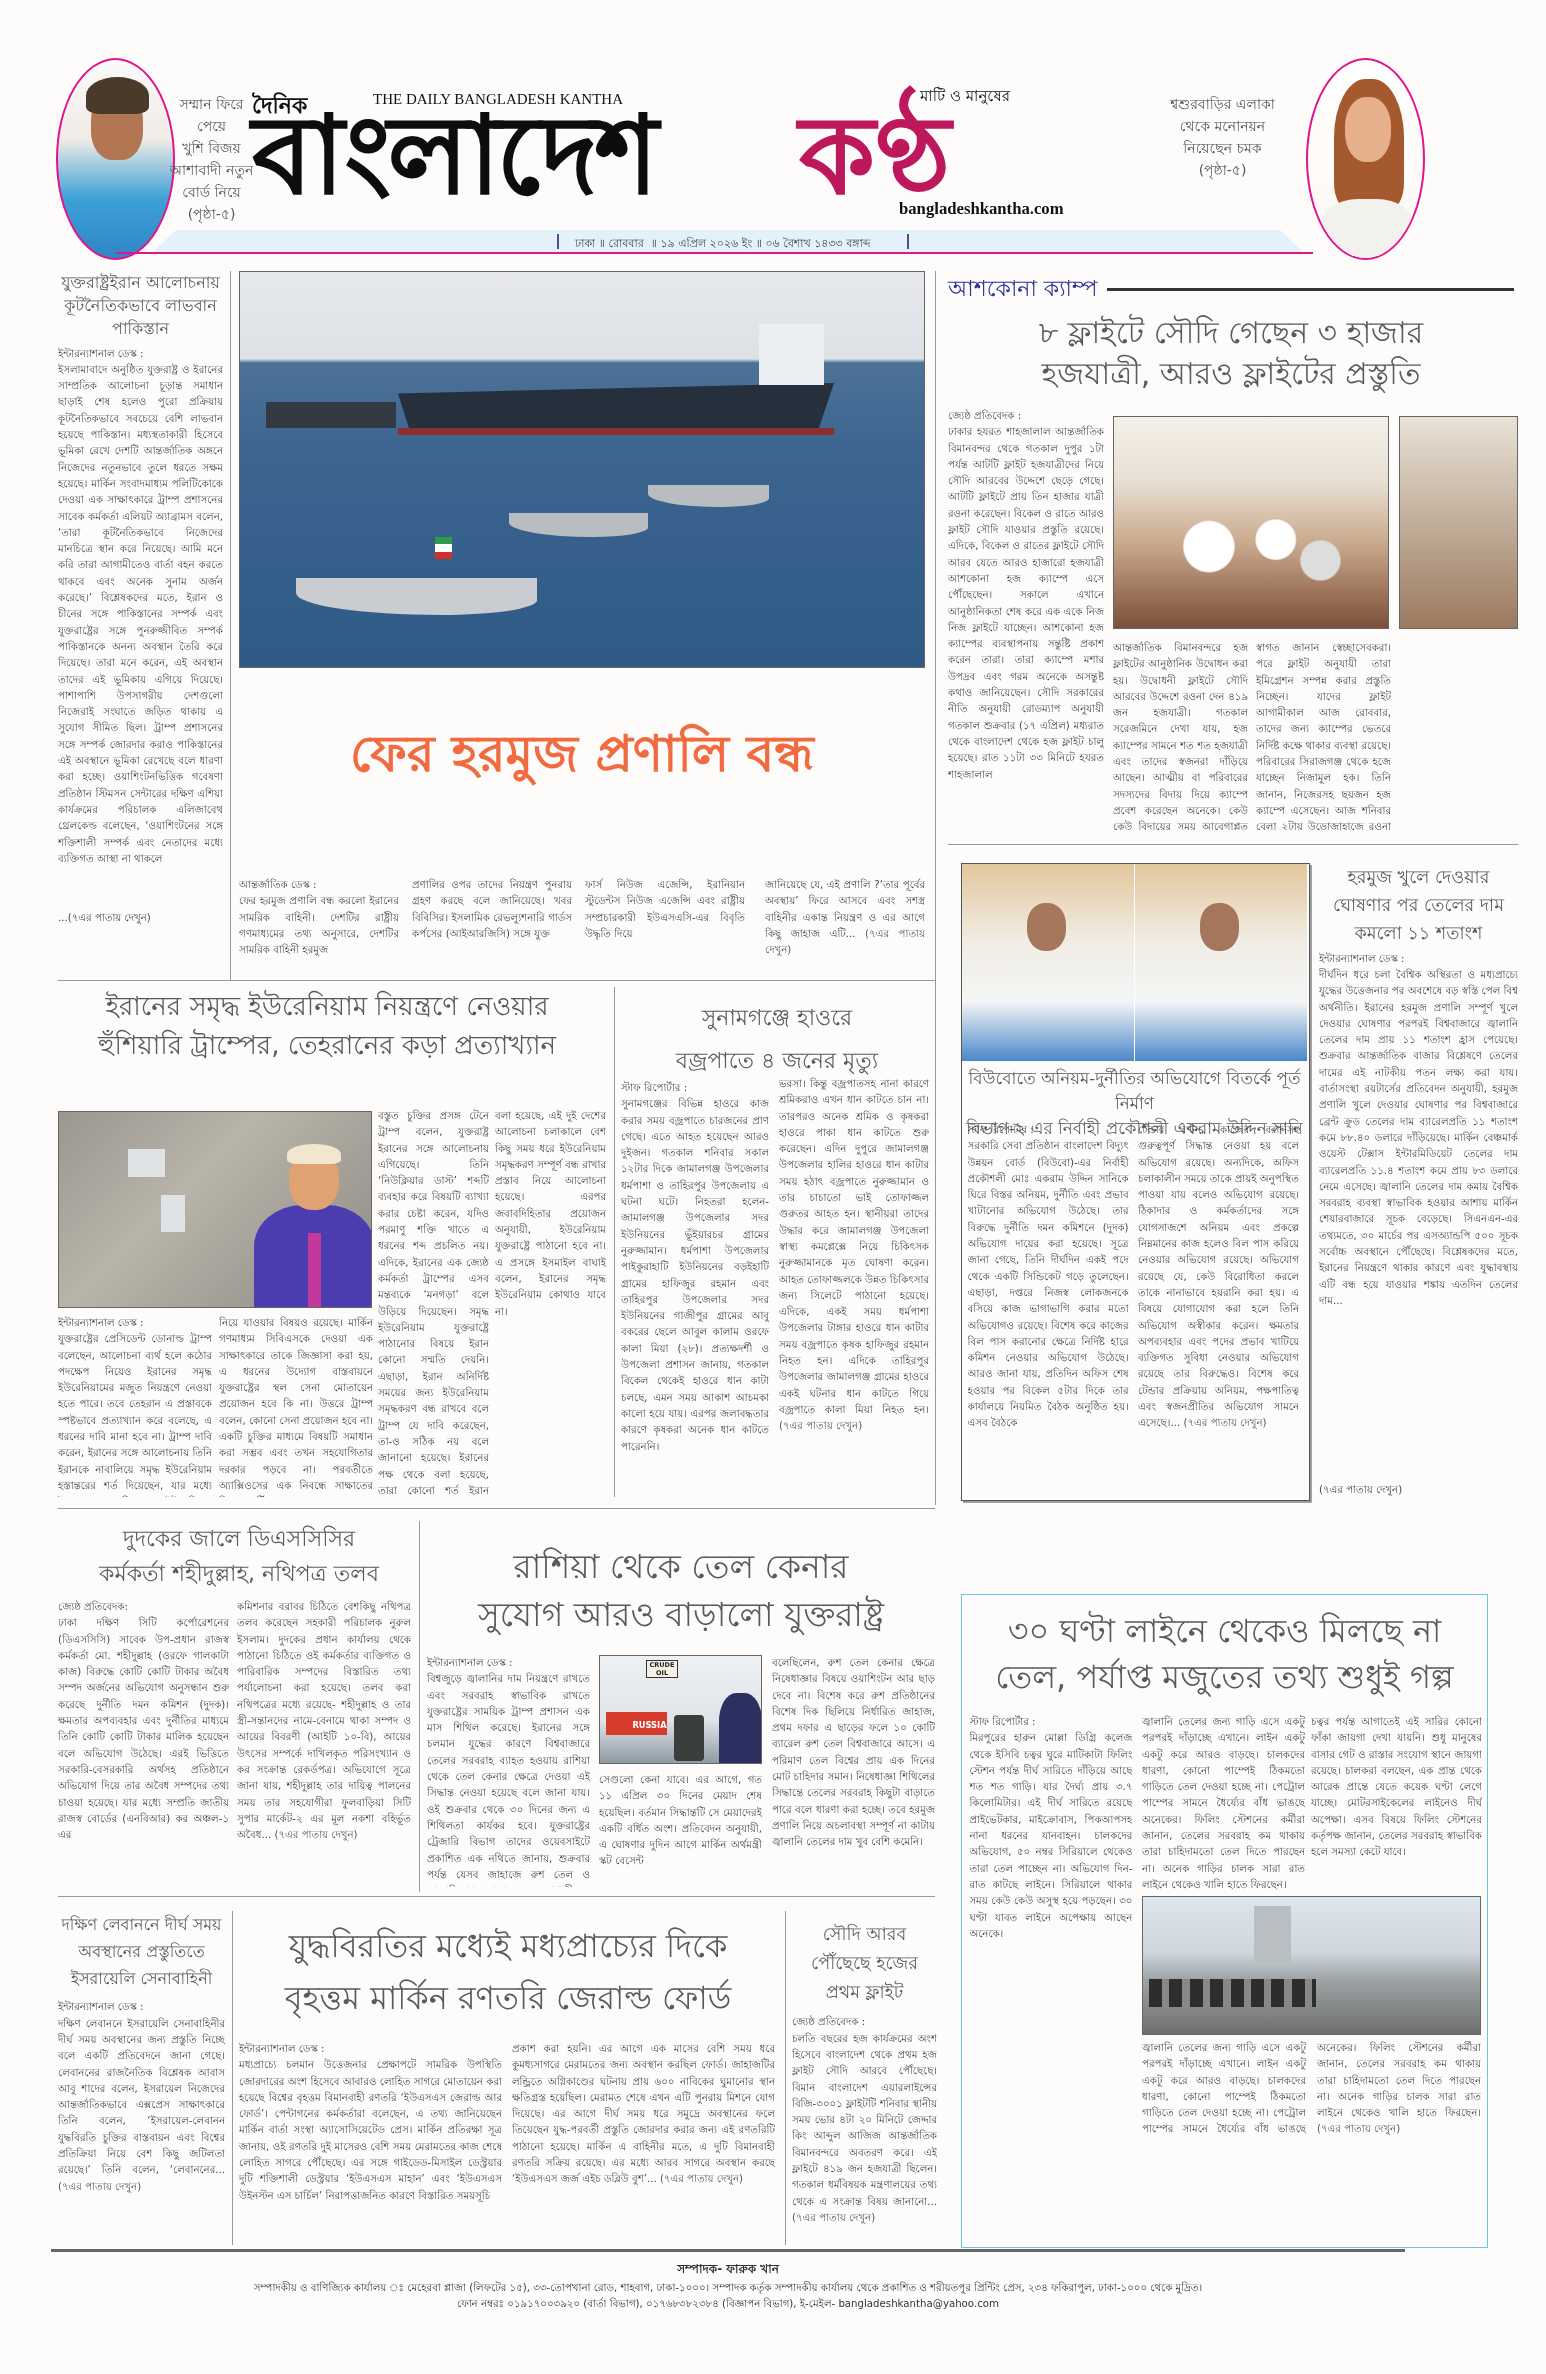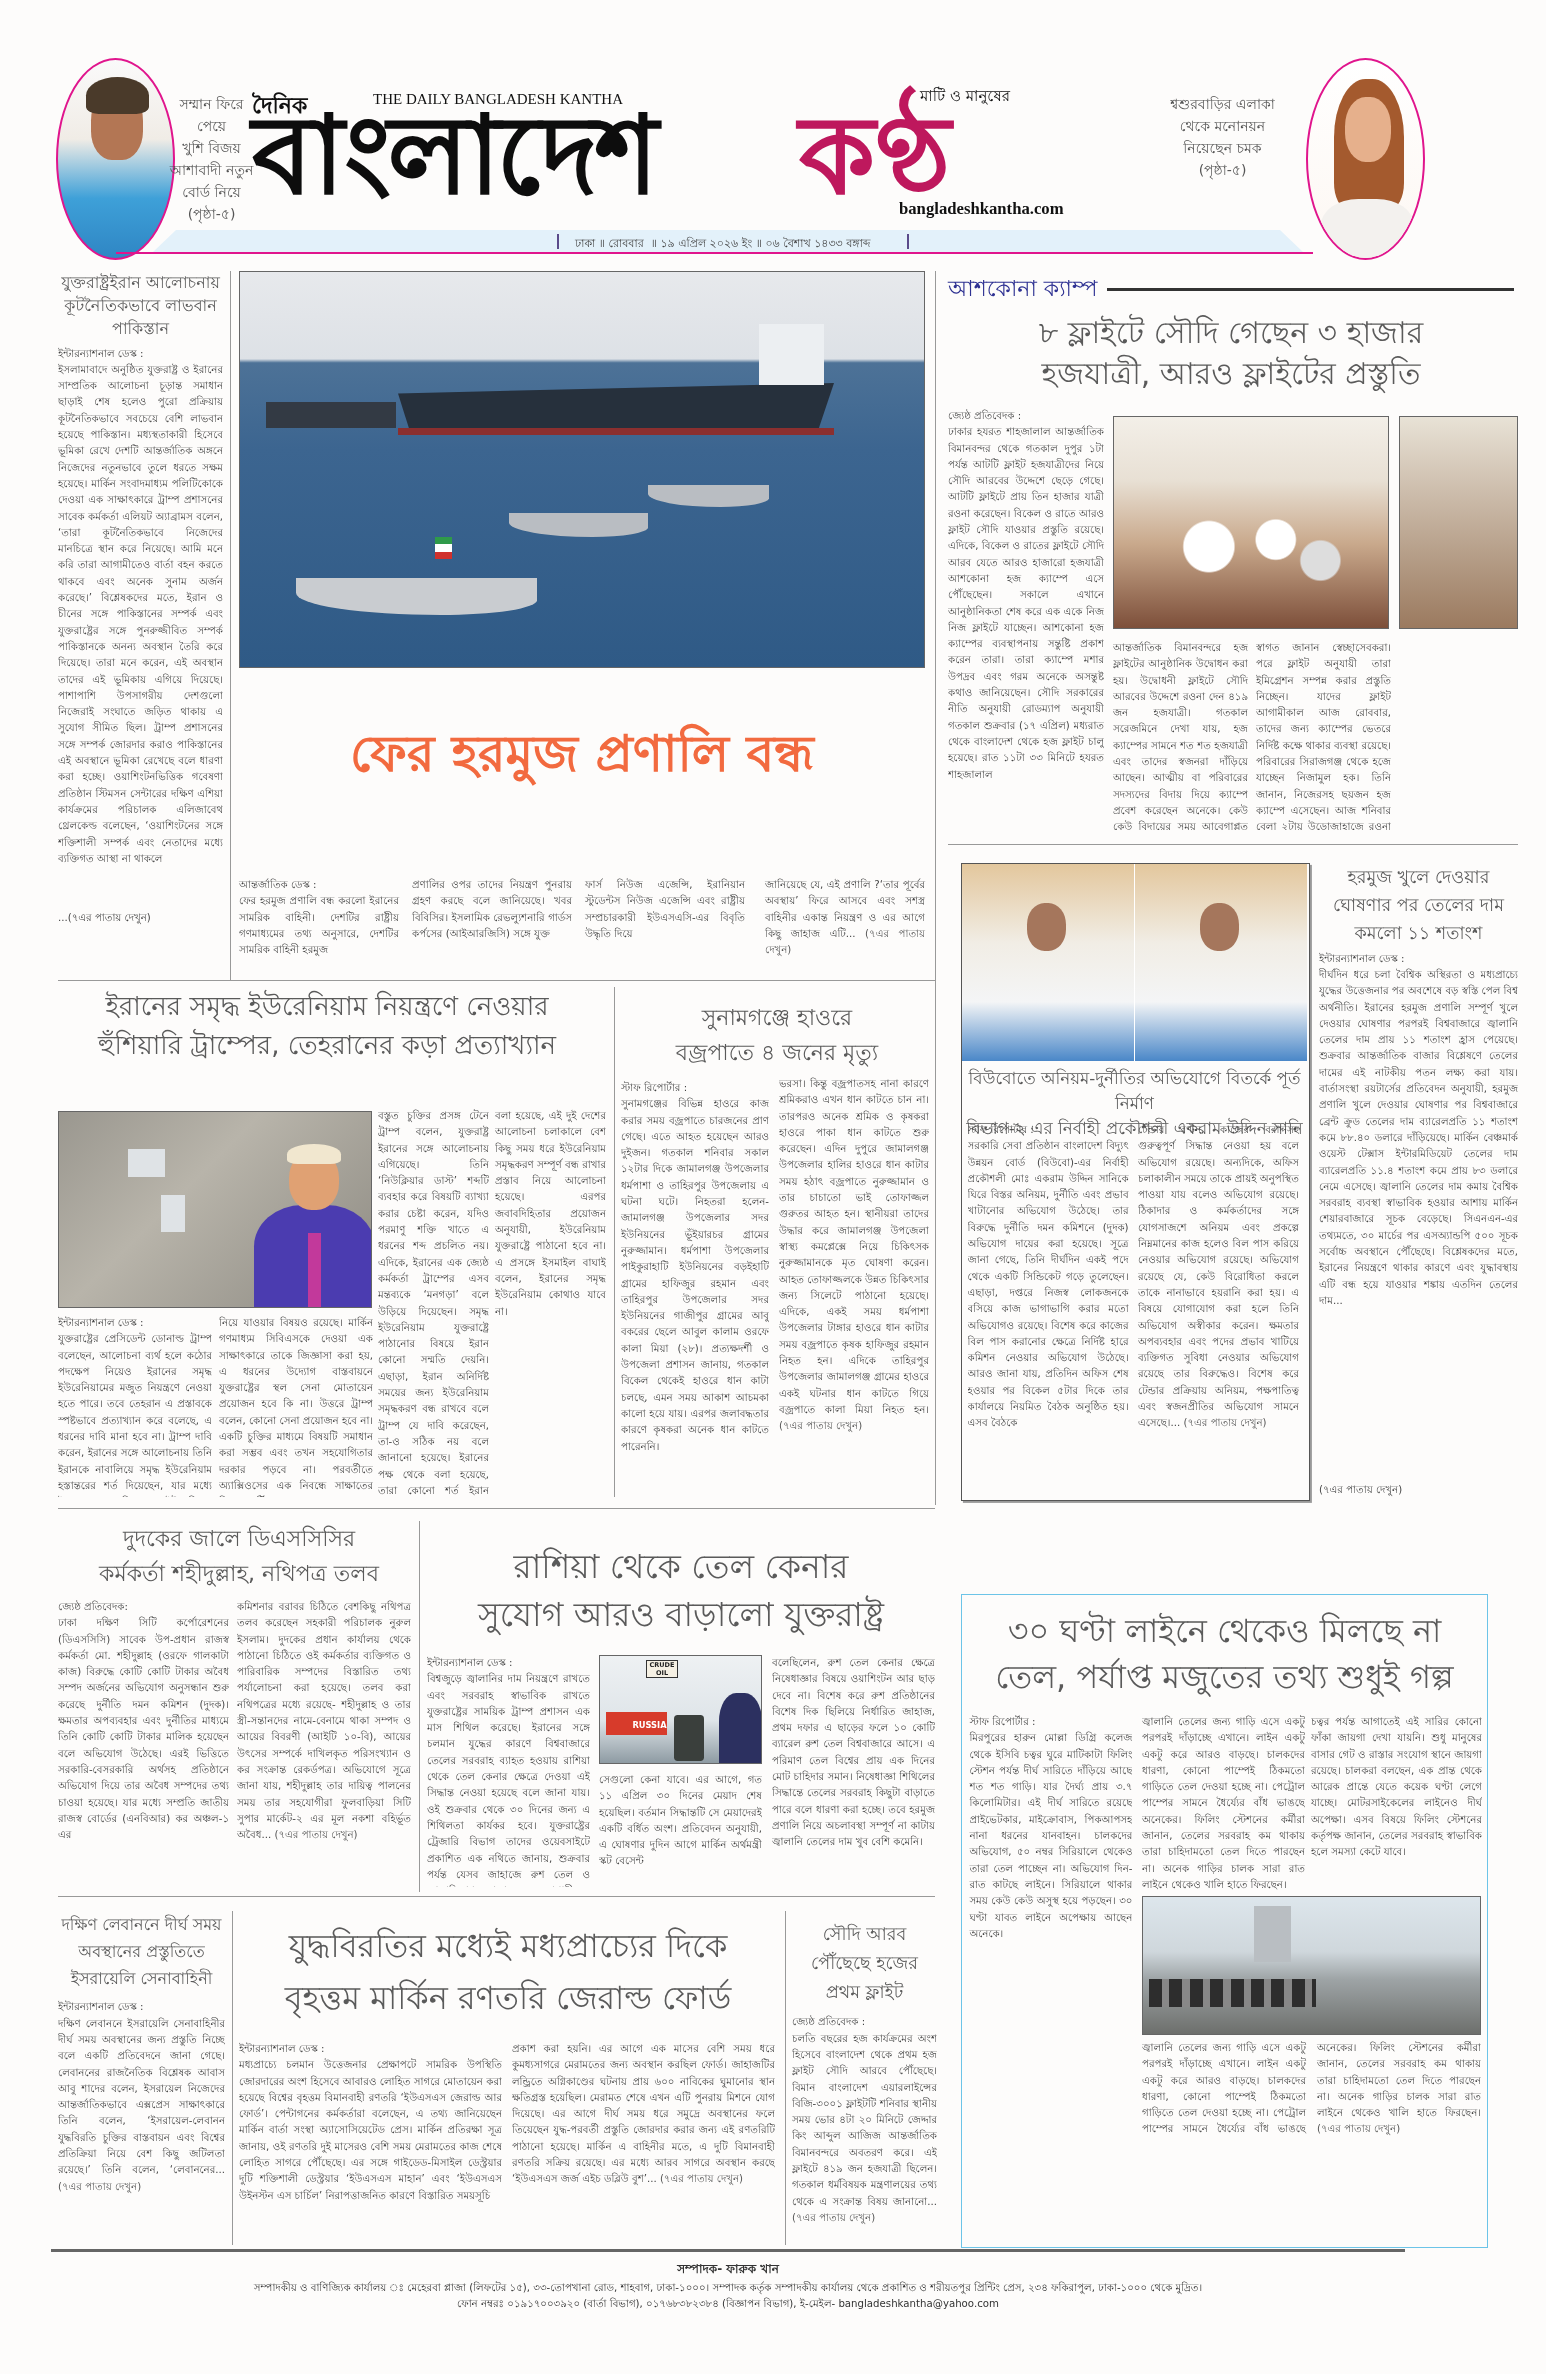--- a/index.html
+++ b/index.html
@@ -182,21 +182,21 @@
   <span>যুক্তরাষ্ট্রের প্রেসিডেন্ট ডোনাল্ড ট্রাম্প বলেছেন, আলোচনা ব্যর্থ হলে কঠোর পদক্ষেপ নিয়েও ইরানের সমৃদ্ধ ইউরেনিয়ামের মজুত নিয়ন্ত্রণে নেওয়া হতে পারে। তবে তেহরান এ প্রস্তাবকে স্পষ্টভাবে প্রত্যাখ্যান করে বলেছে, এ ধরনের দাবি মানা হবে না। ট্রাম্প দাবি করেন, ইরানের সঙ্গে আলোচনায় তিনি ইরানকে নাবালিয়ে সমৃদ্ধ ইউরেনিয়াম হস্তান্তরের শর্ত দিয়েছেন, যার মধ্যে ইরানের পারমাণবিক সমৃদ্ধ ইউরেনিয়াম যুক্তরাষ্ট্রে</span>
 </div>
 <div class="abs txt" style="left:219px;top:1315px;width:154px;height:182px;overflow:hidden;font-size:10.2px;line-height:16.3px;">নিয়ে যাওয়ার বিষয়ও রয়েছে। মার্কিন গণমাধ্যম সিবিএসকে দেওয়া এক সাক্ষাৎকারে তাকে জিজ্ঞাসা করা হয়, এ ধরনের উদ্যোগ বাস্তবায়নে যুক্তরাষ্ট্রের স্থল সেনা মোতায়েন প্রয়োজন হবে কি না। উত্তরে ট্রাম্প বলেন, কোনো সেনা প্রয়োজন হবে না। একটি চুক্তির মাধ্যমে বিষয়টি সমাধান করা সম্ভব এবং তখন সহযোগিতার দরকার পড়বে না। পরবর্তীতে অ্যাক্সিওসের এক নিবন্ধে সাক্ষাতের বিষয়ে পার্টি নাম</div>
 <div class="abs txt" style="left:378px;top:1108px;width:111px;height:390px;overflow:hidden;font-size:10.2px;line-height:16.3px;">বস্তুত চুক্তির প্রসঙ্গ টেনে ট্রাম্প বলেন, যুক্তরাষ্ট্র ইরানের সঙ্গে আলোচনায় এগিয়েছে। তিনি ‘নিউক্লিয়ার ডাস্ট’ শব্দটি ব্যবহার করে বিষয়টি ব্যাখ্যা করার চেষ্টা করেন, যদিও পরমাণু শক্তি খাতে এ ধরনের শব্দ প্রচলিত নয়। এদিকে, ইরানের এক জ্যেষ্ঠ কর্মকর্তা ট্রাম্পের এসব মন্তব্যকে ‘মনগড়া’ বলে উড়িয়ে দিয়েছেন। সমৃদ্ধ ইউরেনিয়াম যুক্তরাষ্ট্রে পাঠানোর বিষয়ে ইরান কোনো সম্মতি দেয়নি। এছাড়া, ইরান অনির্দিষ্ট সময়ের জন্য ইউরেনিয়াম সমৃদ্ধকরণ বন্ধ রাখবে বলে ট্রাম্প যে দাবি করেছেন, তা-ও সঠিক নয় বলে জানানো হয়েছে। ইরানের পক্ষ থেকে বলা হয়েছে, তারা কোনো শর্ত ইরান মেনে নেবে না।</div>
 <div class="abs txt" style="left:495px;top:1108px;width:111px;height:390px;overflow:hidden;font-size:10.2px;line-height:16.3px;">বলা হয়েছে, এই দুই দেশের আলোচনা চলাকালে বেশ কিছু সময় ধরে ইউরেনিয়াম সমৃদ্ধকরণ সম্পূর্ণ বন্ধ রাখার প্রস্তাব নিয়ে আলোচনা হয়েছে। এরপর জবাবদিহিতার প্রয়োজন অনুযায়ী, ইউরেনিয়াম যুক্তরাষ্ট্রে পাঠানো হবে না। এ প্রসঙ্গে ইসমাইল বাঘাই বলেন, ইরানের সমৃদ্ধ ইউরেনিয়াম কোথাও যাবে না।</div>
 <div class="vsep" style="left:614px;top:987px;height:510px;"></div>
 
 <div class="abs" style="left:621px;top:1000px;width:312px;">
   <h2 class="hd" style="font-size:22px;line-height:35px;">
     <span style="display:block;">সুনামগঞ্জে হাওরে</span>
-    <span style="display:block;">বজ্রপাতে ৪ জনের মৃত্যু</span>
+    <span style="display:block;margin-top:8px;">বজ্রপাতে ৪ জনের মৃত্যু</span>
   </h2>
 </div>
 <div class="abs txt" style="left:621px;top:1080px;width:148px;height:417px;overflow:hidden;font-size:10.2px;line-height:16.3px;">
   <span class="byline">স্টাফ রিপোর্টার :</span>
   <span>সুনামগঞ্জের বিভিন্ন হাওরে কাজ করার সময় বজ্রপাতে চারজনের প্রাণ গেছে। এতে আহত হয়েছেন আরও দুইজন। গতকাল শনিবার সকাল ১২টার দিকে জামালগঞ্জ উপজেলার ধর্মপাশা ও তাহিরপুর উপজেলায় এ ঘটনা ঘটে। নিহতরা হলেন- জামালগঞ্জ উপজেলার সদর ইউনিয়নের ভূঁইয়ারচর গ্রামের নুরুজ্জামান। ধর্মপাশা উপজেলার পাইকুরাহাটি ইউনিয়নের বড়ইহাটি গ্রামের হাফিজুর রহমান এবং তাহিরপুর উপজেলার সদর ইউনিয়নের গাজীপুর গ্রামের আবু বকরের ছেলে আবুল কালাম ওরফে কালা মিয়া (২৮)। প্রত্যক্ষদর্শী ও উপজেলা প্রশাসন জানায়, গতকাল বিকেল থেকেই হাওরে ধান কাটা চলছে, এমন সময় আকাশ আচমকা কালো হয়ে যায়। এরপর জলাবদ্ধতার কারণে কৃষকরা অনেক ধান কাটতে পারেননি।</span>
 </div>
 <div class="abs txt" style="left:779px;top:1076px;width:150px;height:417px;overflow:hidden;font-size:10.2px;line-height:16.3px;">
   <span>ভরসা। কিন্তু বজ্রপাতসহ নানা কারণে শ্রমিকরাও এখন ধান কাটতে চান না। তারপরও অনেক শ্রমিক ও কৃষকরা হাওরে পাকা ধান কাটতে শুরু করেছেন। এদিন দুপুরে জামালগঞ্জ উপজেলার হালির হাওরে ধান কাটার সময় হঠাৎ বজ্রপাতে নুরুজ্জামান ও তার চাচাতো ভাই তোফাজ্জল গুরুতর আহত হন। স্থানীয়রা তাদের উদ্ধার করে জামালগঞ্জ উপজেলা স্বাস্থ্য কমপ্লেক্সে নিয়ে চিকিৎসক নুরুজ্জামানকে মৃত ঘোষণা করেন। আহত তোফাজ্জলকে উন্নত চিকিৎসার জন্য সিলেটে পাঠানো হয়েছে। এদিকে, একই সময় ধর্মপাশা উপজেলার টাঙ্গার হাওরে ধান কাটার সময় বজ্রপাতে কৃষক হাফিজুর রহমান নিহত হন। এদিকে তাহিরপুর উপজেলার জামালগঞ্জ গ্রামের হাওরে একই ঘটনার ধান কাটতে গিয়ে বজ্রপাতে কালা মিয়া নিহত হন।</span>
   <span class="more">(৭এর পাতায় দেখুন)</span>
 </div>

